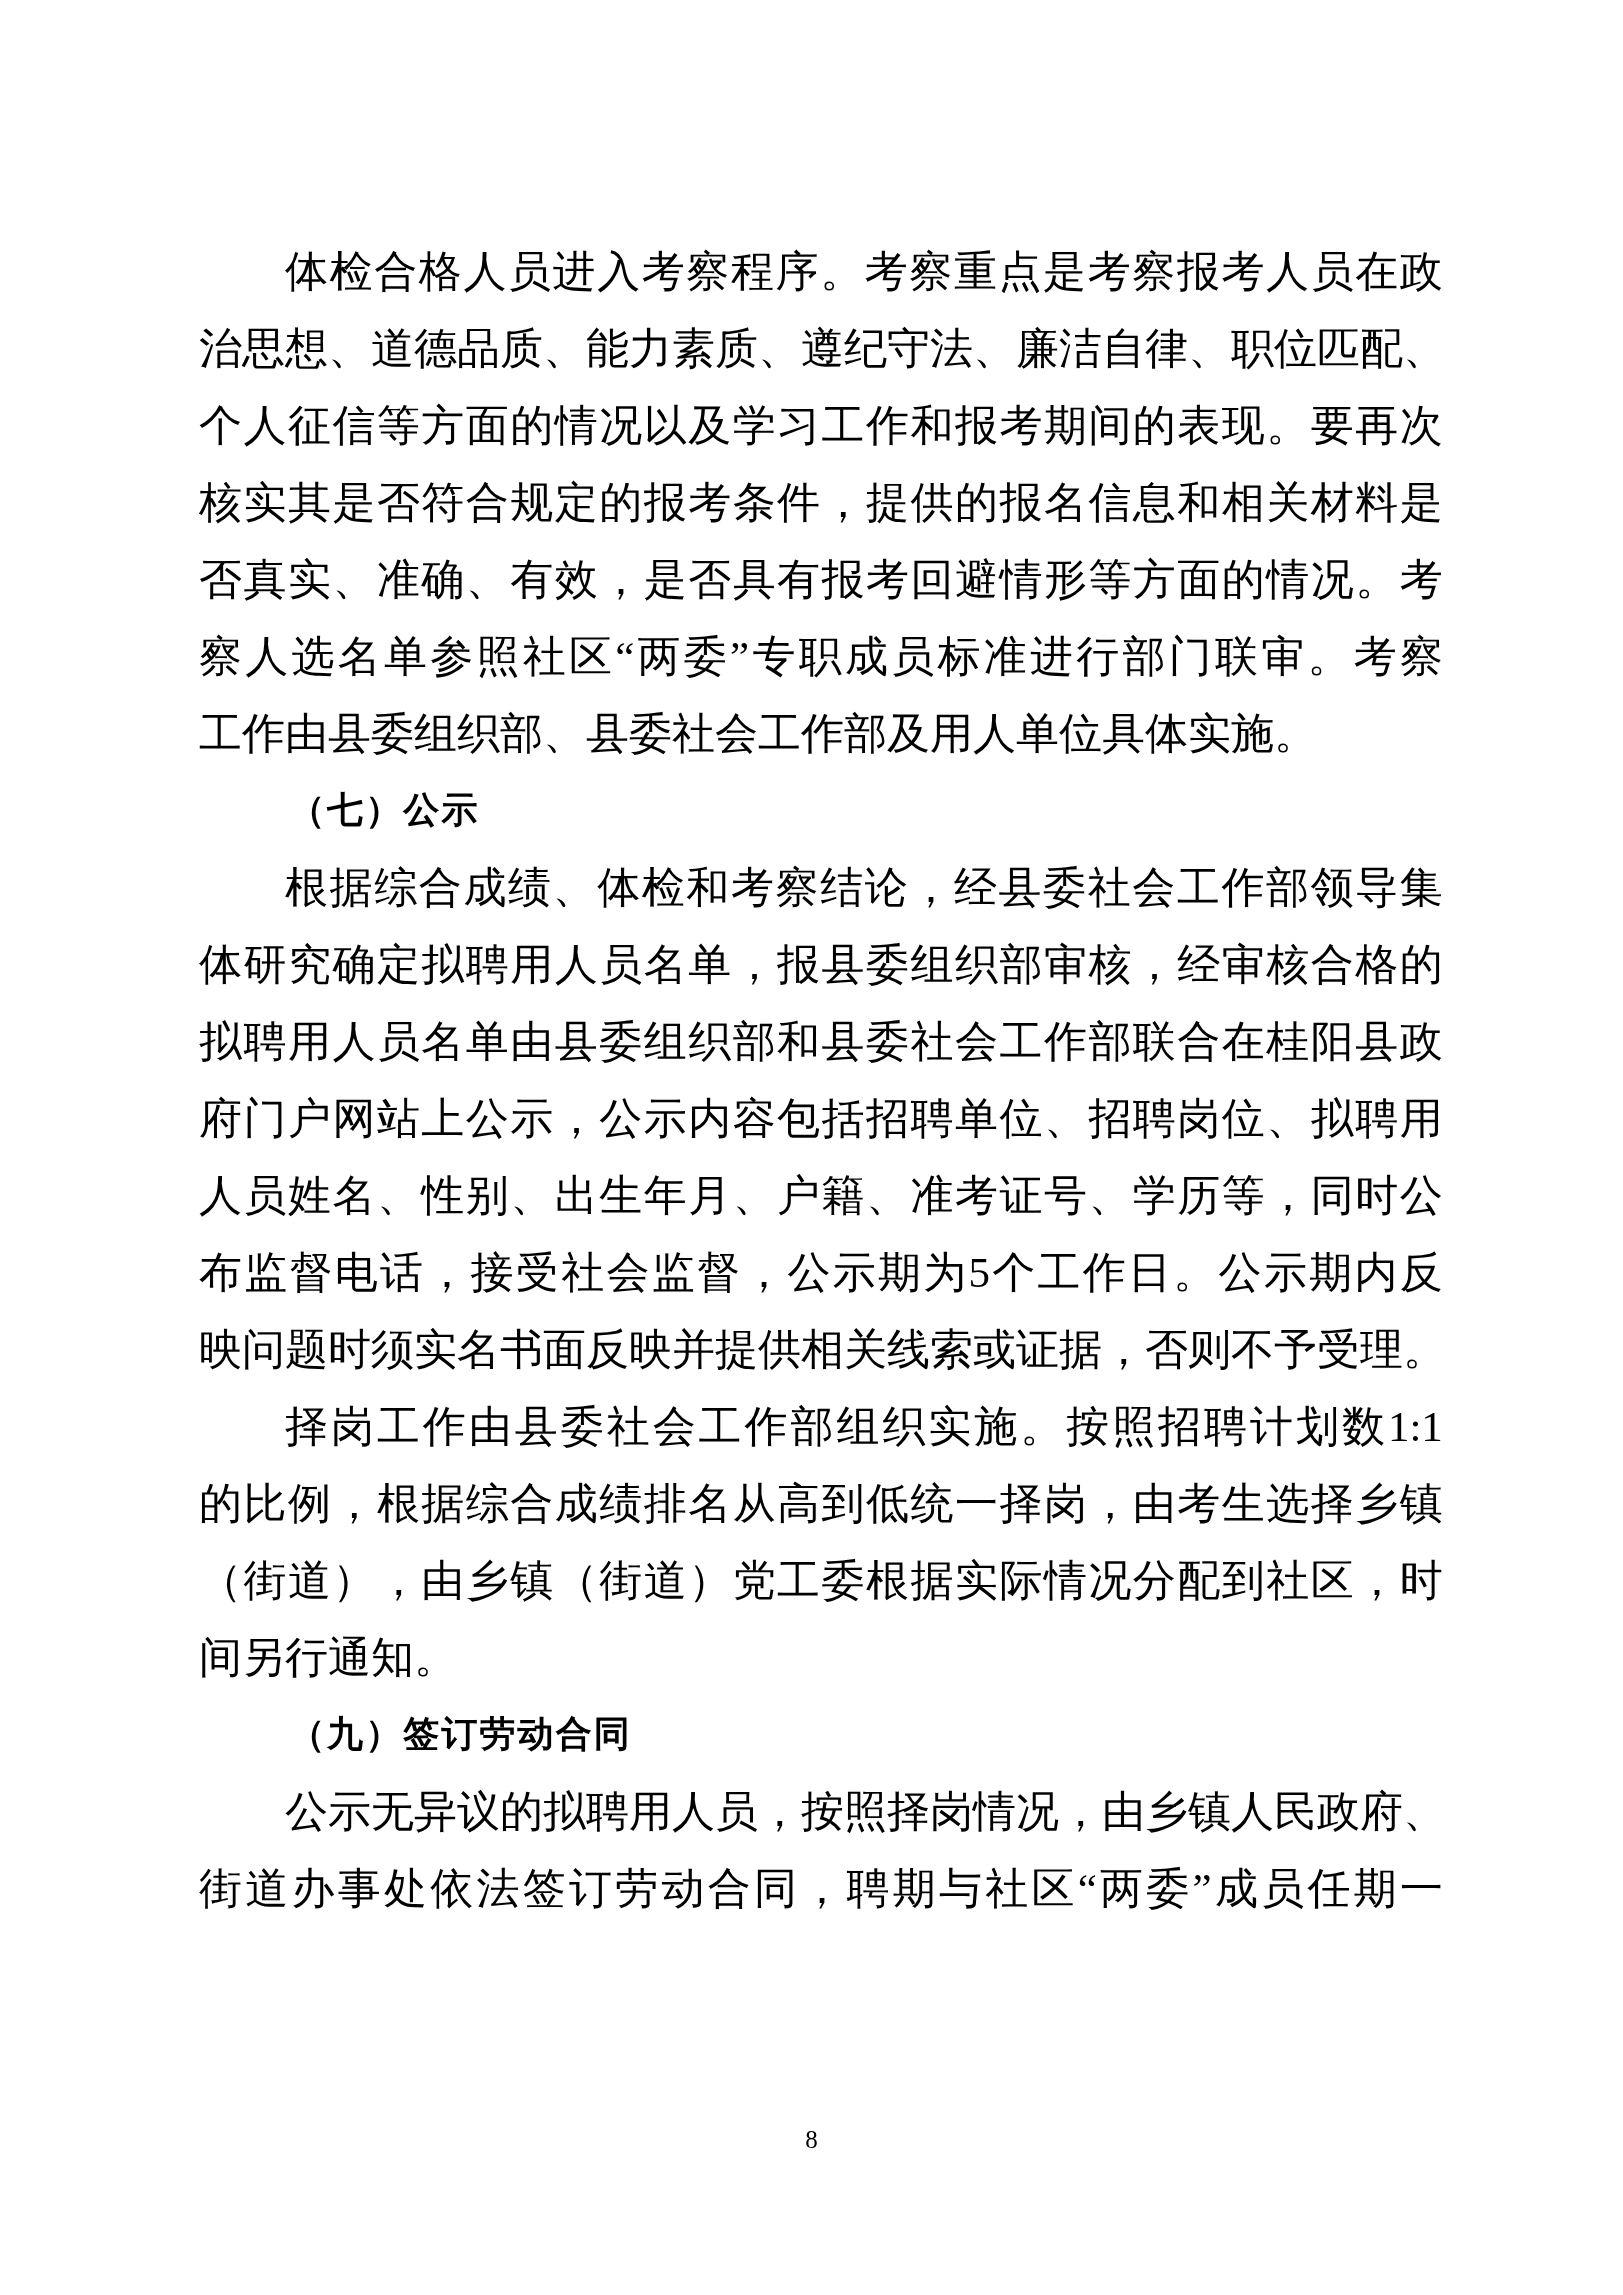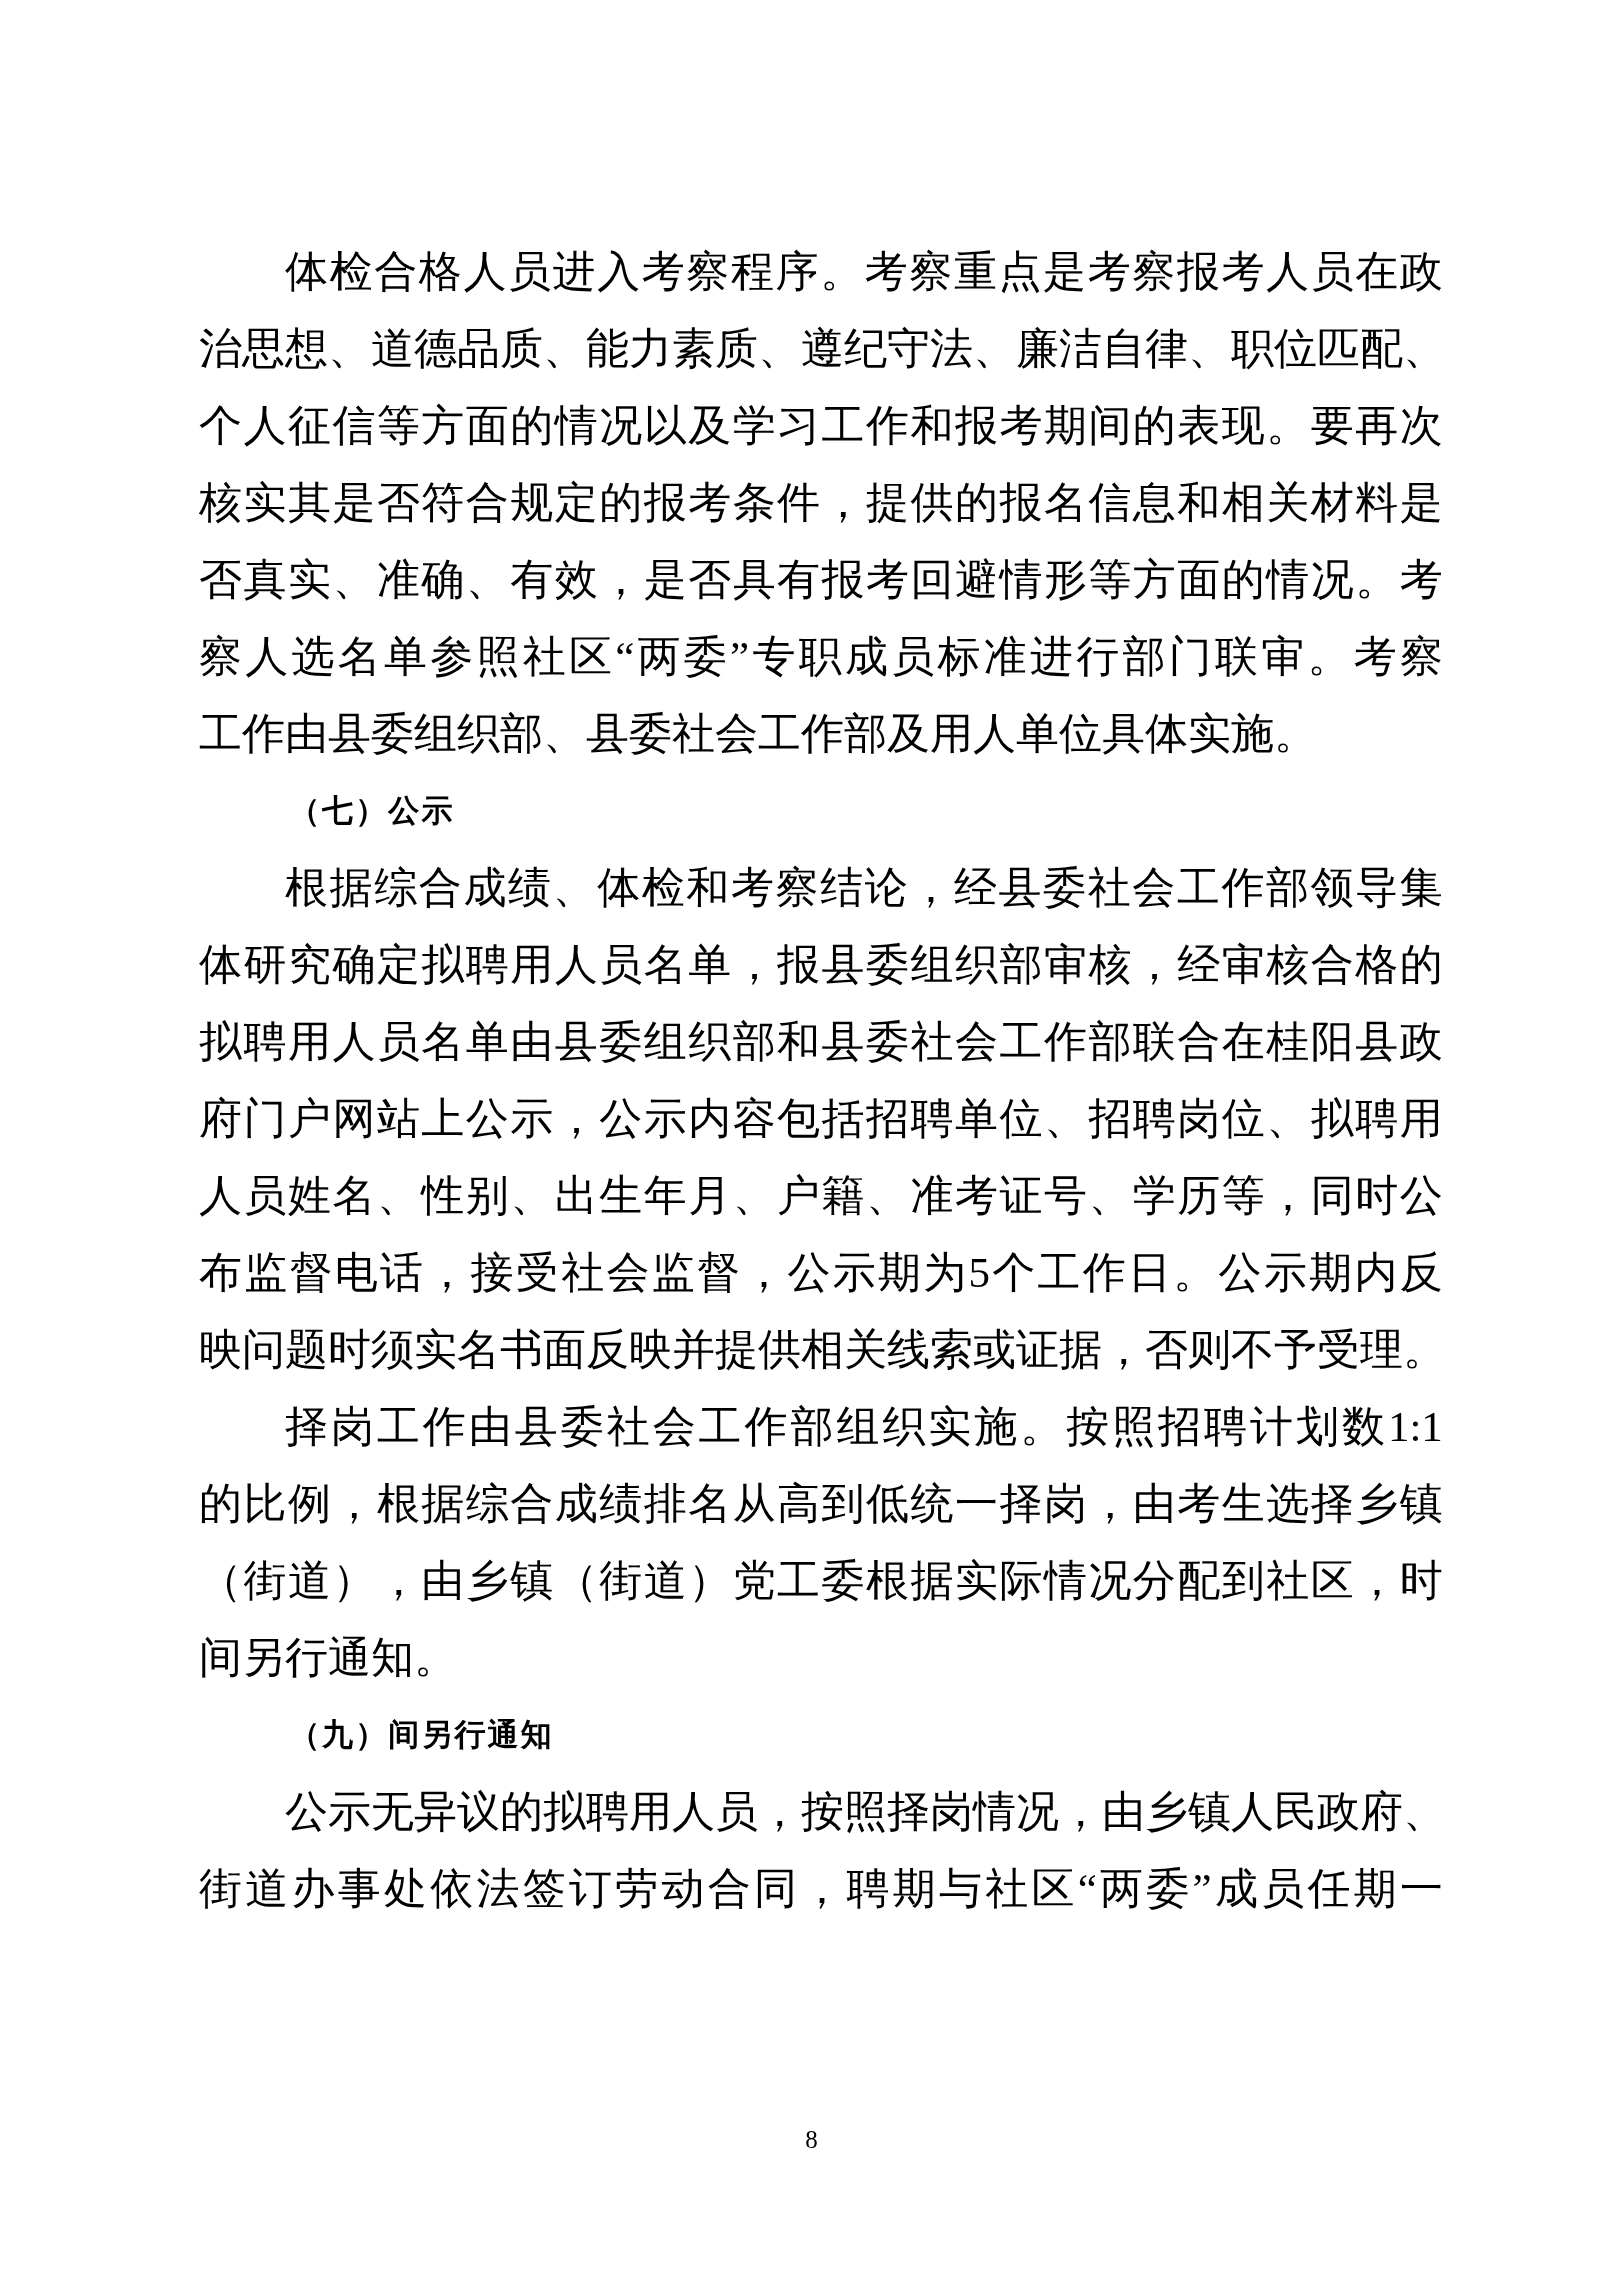--- a/index.html
+++ b/index.html
@@ -35,21 +35,21 @@
     display: flex;
     justify-content: space-between;
     white-space: normal;
   }
   .line.j span { display: block; }
   
   .line.ind { padding-left: 86px; }
   
   .line.hd {
     font-weight: 700;
-    font-size: 31px;
+    font-size: 36px;
     padding-left: 90px;
     letter-spacing: 2.1px;
   }
   .page-number {
     position: absolute;
     top: 2124px;
     left: 0;
     width: 100%;
     text-align: center;
     font-size: 25px;
@@ -539,21 +539,21 @@
         <span>分</span>
         <span>配</span>
         <span>到</span>
         <span>社</span>
         <span>区</span>
         <span>，</span>
         <span>时</span>
       </div>
     <div class="line">间另行通知。</div>
 
-    <div class="line hd">（九）间另行通知</div>
+    <div class="line hd">（九）签订劳动合同</div>
 
     <div class="line j ind">
         <span>公</span>
         <span>示</span>
         <span>无</span>
         <span>异</span>
         <span>议</span>
         <span>的</span>
         <span>拟</span>
         <span>聘</span>

